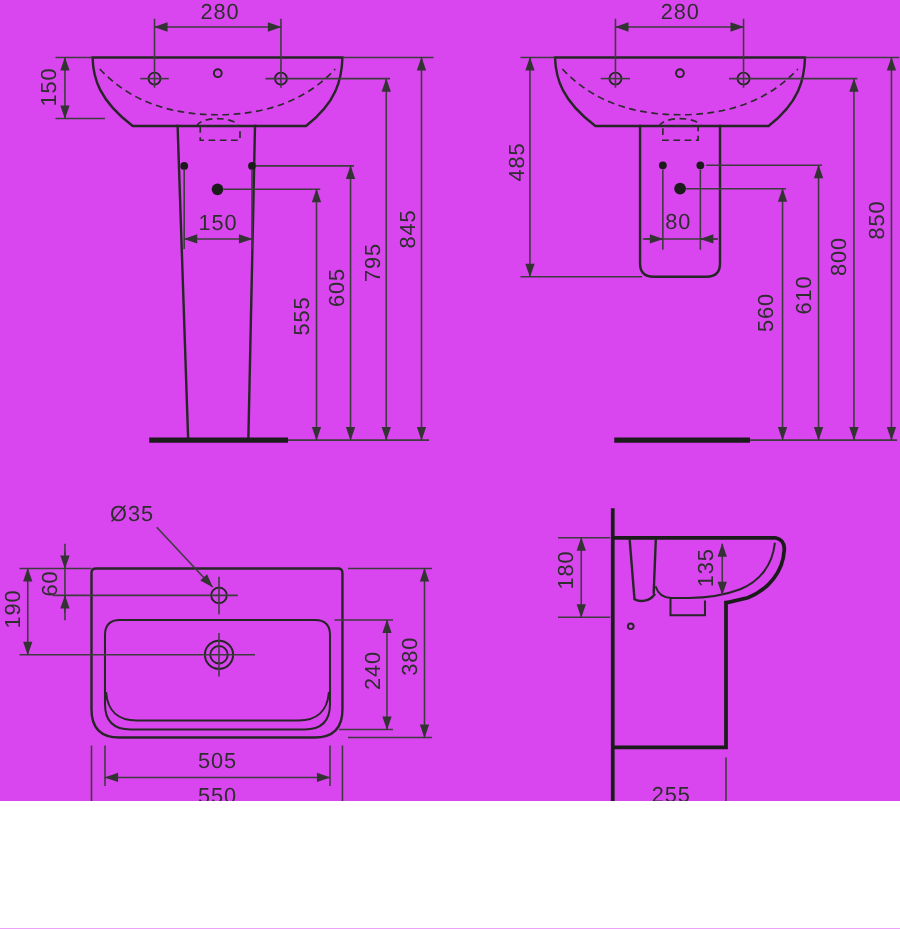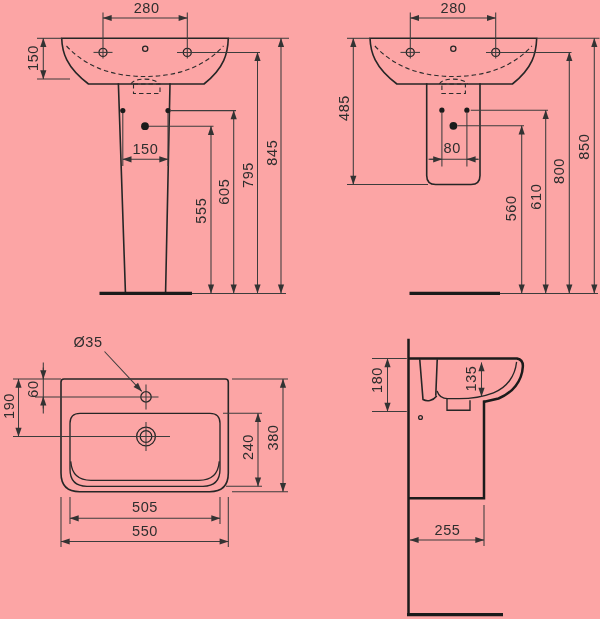--- a/index.html
+++ b/index.html
@@ -1,16 +1,16 @@
 <!DOCTYPE html>
 <html><head>
 <meta charset="utf-8">
 <style>
   html,body{margin:0;padding:0;background:#fff;}
-  .stage{width:600px;height:619px;background:#fca5a5;position:relative;overflow:hidden;}
+  .stage{width:600px;height:534px;background:#d946ef;position:relative;overflow:hidden;}
   svg{display:block;}
   .ln  {stroke:#262626;stroke-width:1.35;fill:none;stroke-linecap:square;}
   .ln2 {stroke:#262626;stroke-width:1.6;fill:none;stroke-linecap:square;}
   .thk {stroke:#1b1b1b;stroke-width:2.5;fill:none;stroke-linecap:square;}
   .thk2{stroke:#1b1b1b;stroke-width:3.4;fill:none;stroke-linecap:butt;}
   .dim {stroke:#3c3c3c;stroke-width:1.05;fill:none;stroke-linecap:butt;}
   .dsh {stroke:#2b2b2b;stroke-width:1.1;fill:none;stroke-dasharray:4.5 3;}
   .dot {fill:#1b1b1b;stroke:none;}
   .hole{stroke:#262626;stroke-width:1.3;fill:none;}
   text {font-family:"Liberation Sans","DejaVu Sans",sans-serif;font-size:14.5px;fill:#2e2e2e;letter-spacing:0.6px;}

